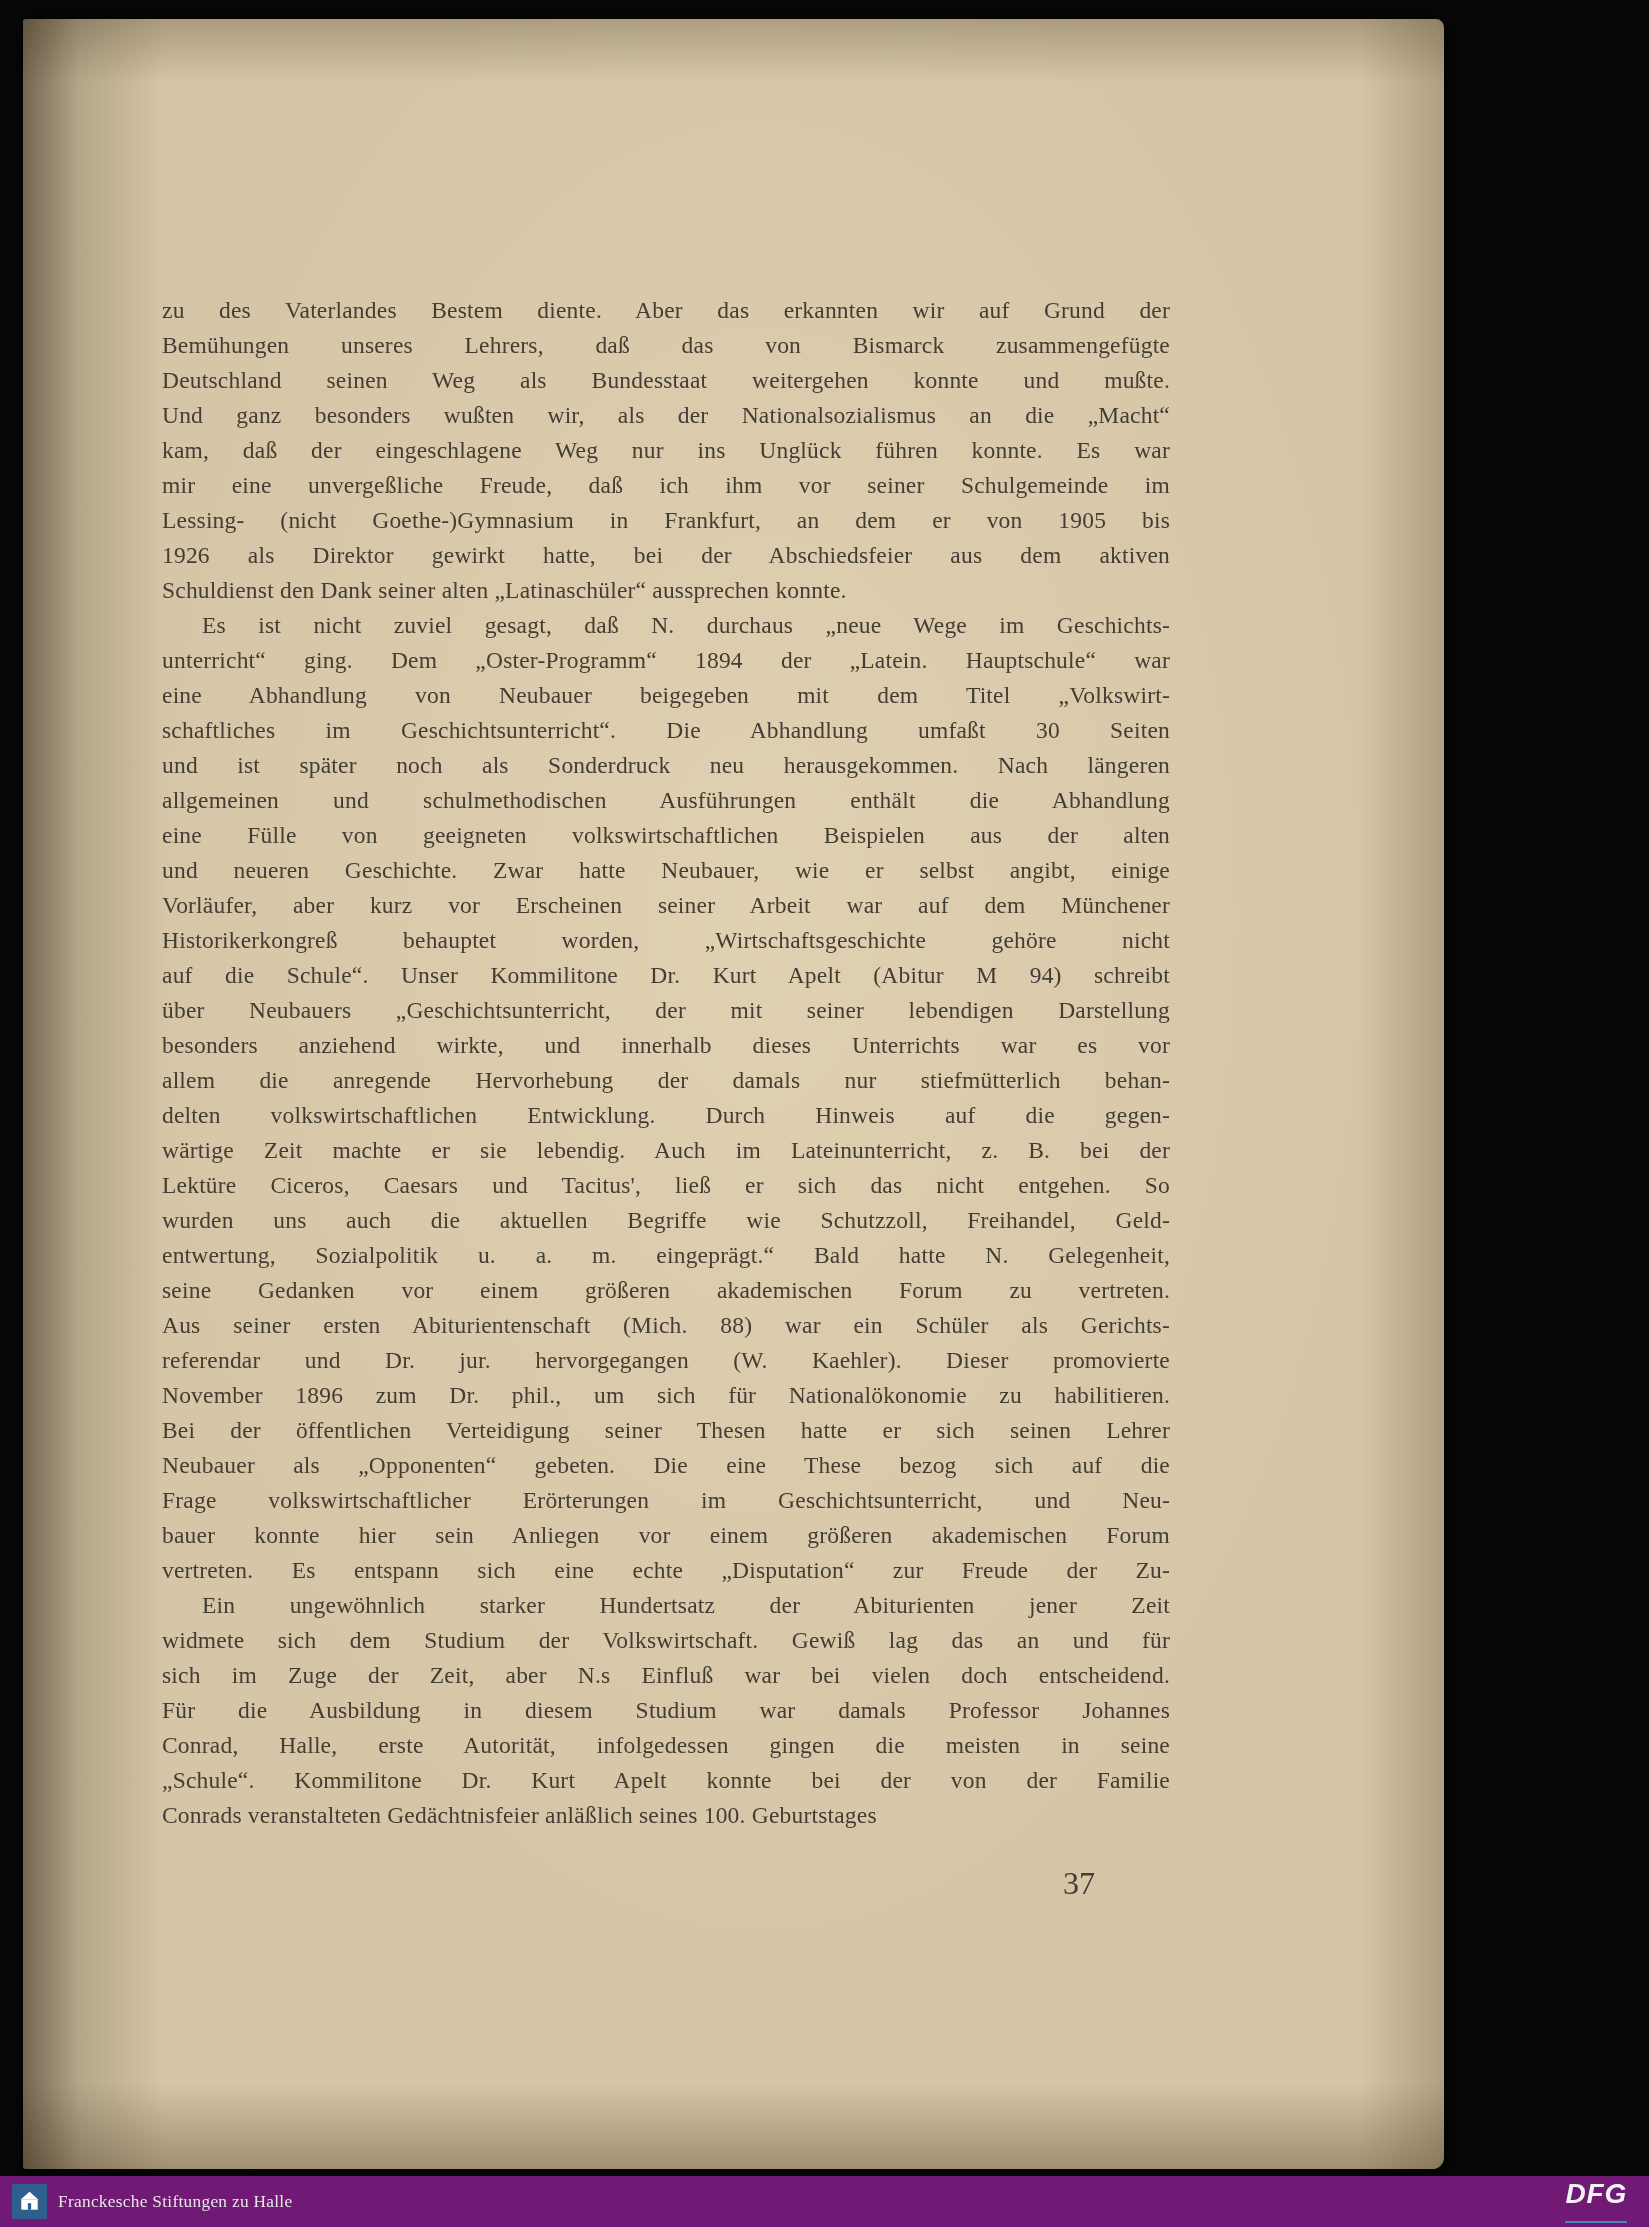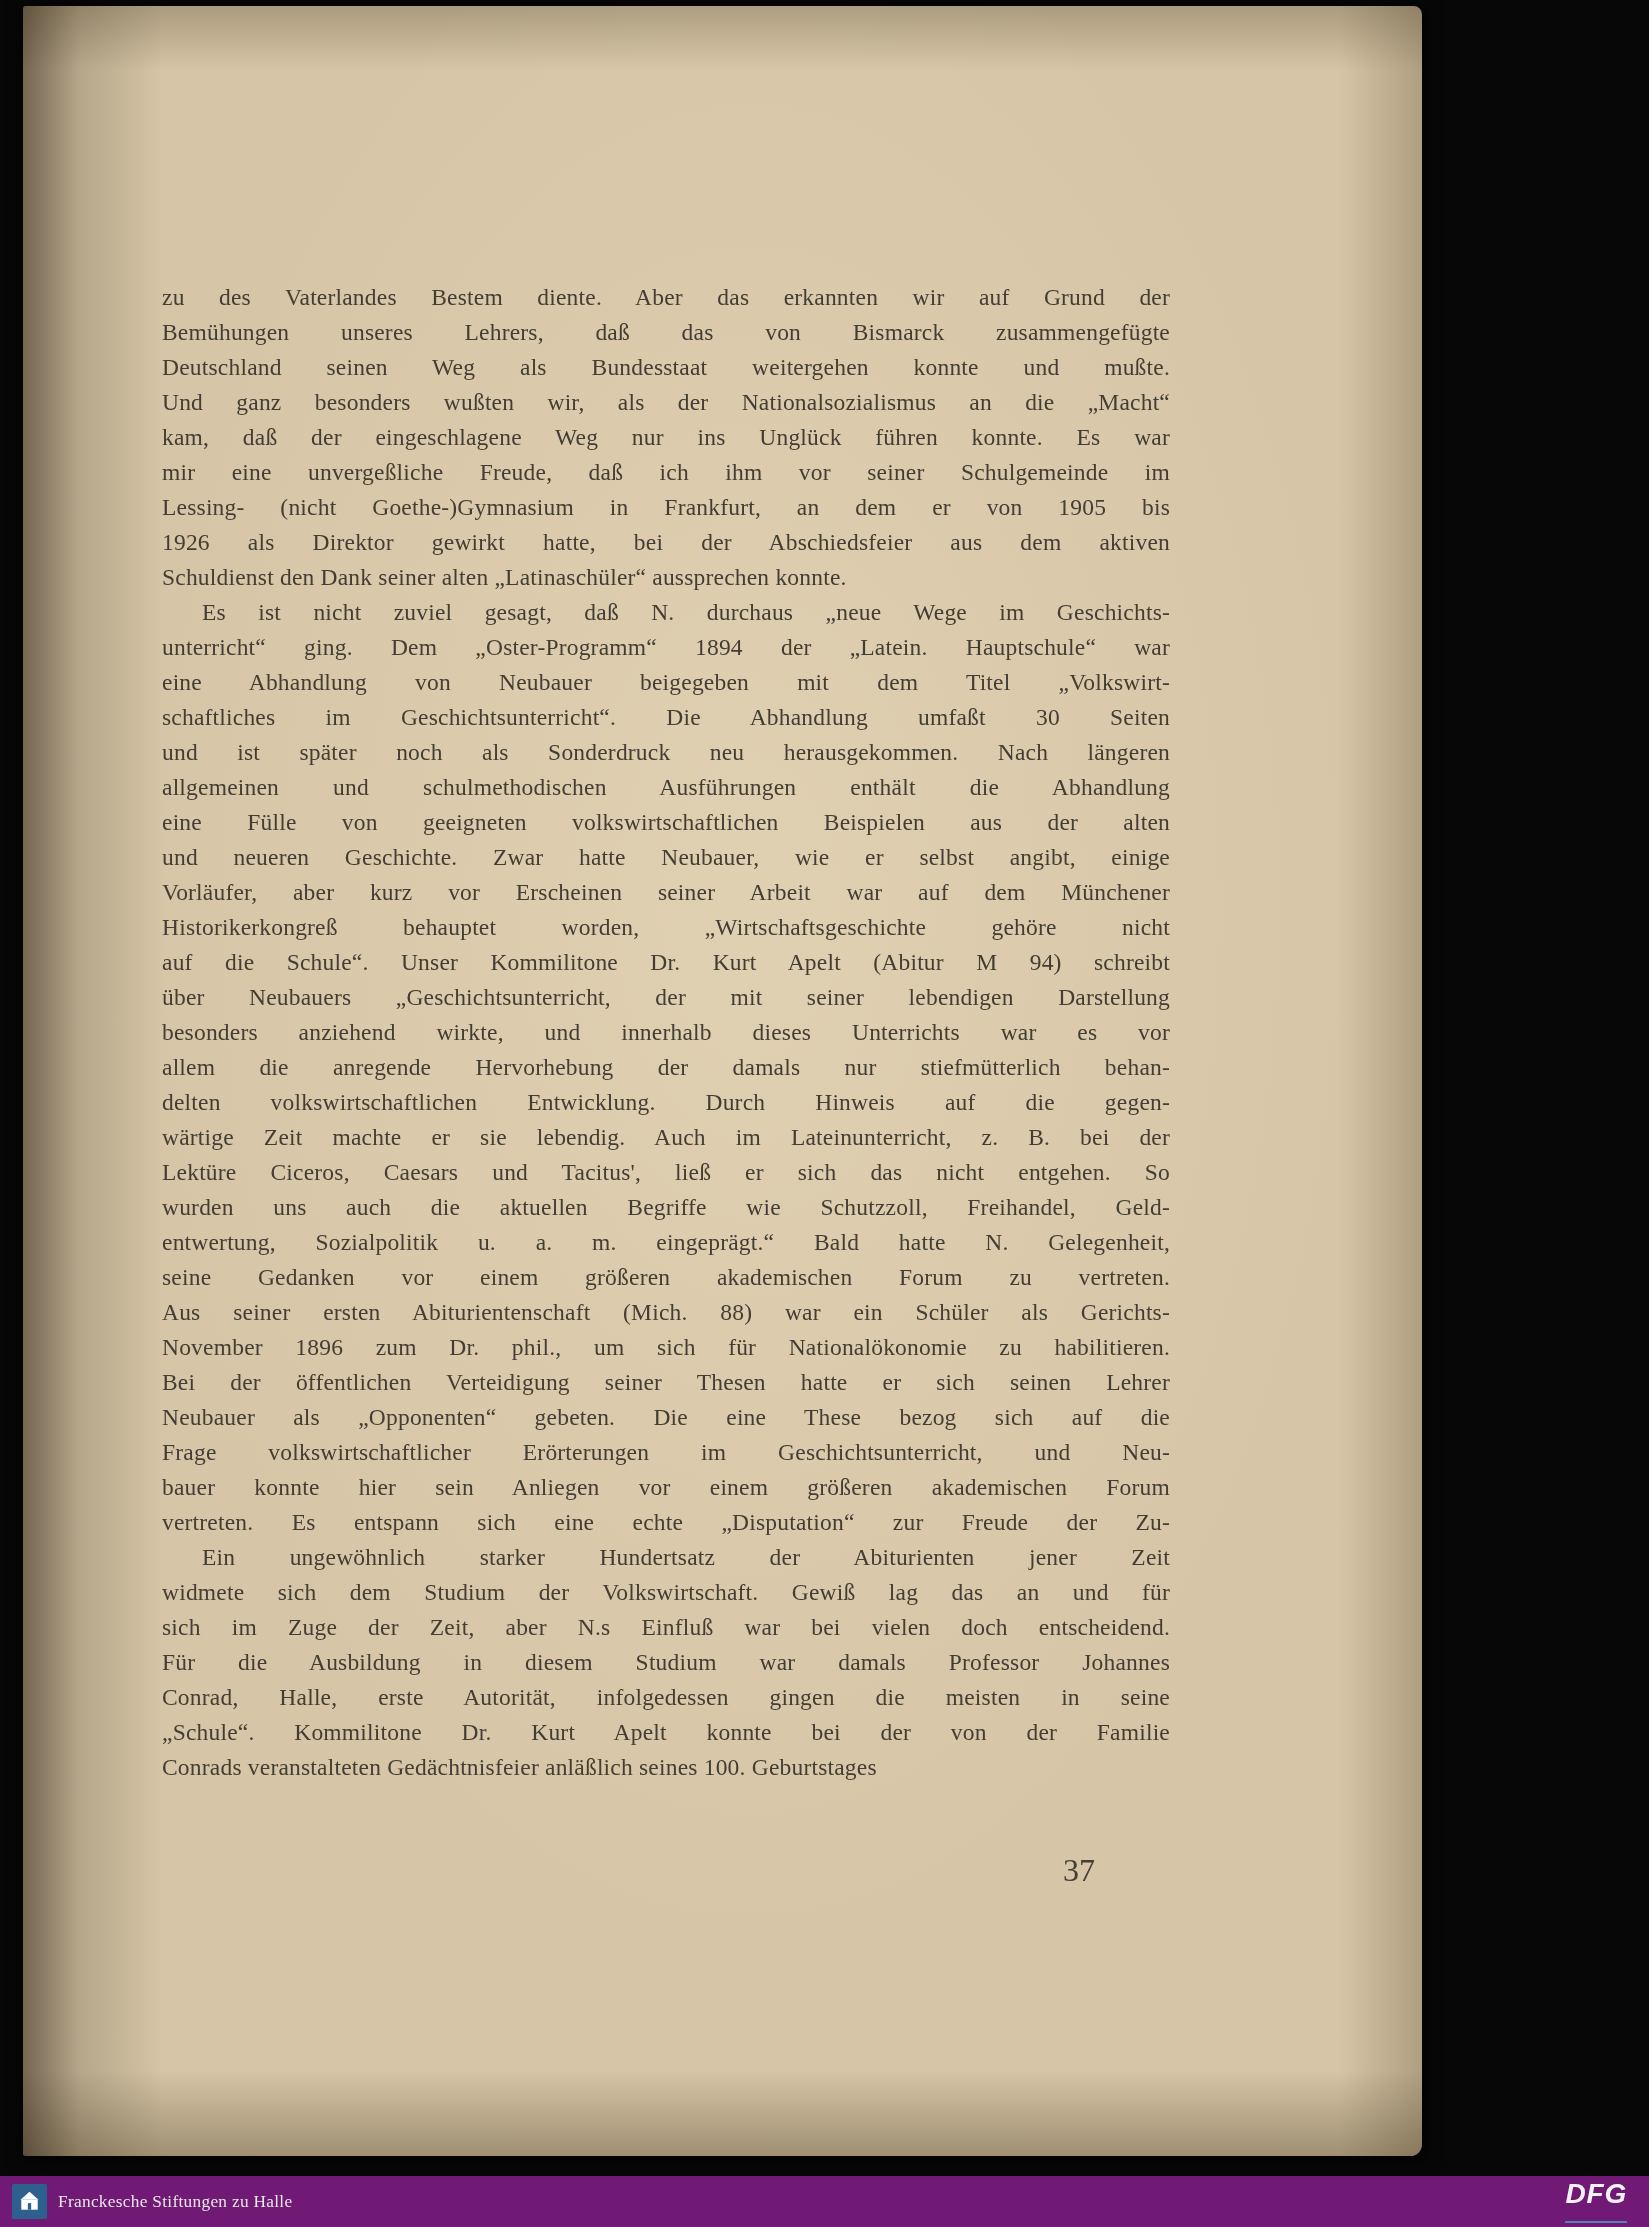--- a/index.html
+++ b/index.html
@@ -25,31 +25,32 @@
     width: 78px;
     height: 2095px;
     background: linear-gradient(90deg, #c8b795 0%, #b5a27f 55%, #8c7b5c 100%);
     border-radius: 5px;
     box-shadow: 0 0 15px rgba(0,0,0,0.8);
   }
   
   .paper {
     position: absolute;
     left: 23px;
-    top: 6px;
+    top: 19px;
     width: 1399px;
     height: 2150px;
     background:
       radial-gradient(ellipse at 52% 42%, rgba(255,244,214,0.25) 0%, rgba(0,0,0,0) 60%),
       linear-gradient(90deg, rgba(35,25,10,0.55) 0%, rgba(35,25,10,0.18) 4%, rgba(0,0,0,0) 10%),
       linear-gradient(270deg, rgba(60,45,20,0.25) 0%, rgba(0,0,0,0) 6%),
       linear-gradient(180deg, rgba(60,45,20,0.28) 0%, rgba(0,0,0,0) 3%, rgba(0,0,0,0) 96%, rgba(60,45,20,0.35) 100%),
       #d6c5a6;
     border-radius: 2.5px 8.2px 11.5px 2.5px;
     box-shadow: 1.6px 3.3px 18px rgba(0,0,0,0.85);
+    padding-left: 22px;
   }
   .text-block {
     position: absolute;
     left: 139px;
     top: 274px;
     width: 1008px;
     color: #433d33;
     font-size: 23.5px;
     letter-spacing: 0.2px;
   }
@@ -152,20 +153,21 @@
         <div class="line">über Neubauers „Geschichtsunterricht, der mit seiner lebendigen Darstellung</div>
         <div class="line">besonders anziehend wirkte, und innerhalb dieses Unterrichts war es vor</div>
         <div class="line">allem die anregende Hervorhebung der damals nur stiefmütterlich behan-</div>
         <div class="line">delten volkswirtschaftlichen Entwicklung. Durch Hinweis auf die gegen-</div>
         <div class="line">wärtige Zeit machte er sie lebendig. Auch im Lateinunterricht, z. B. bei der</div>
         <div class="line">Lektüre Ciceros, Caesars und Tacitus', ließ er sich das nicht entgehen. So</div>
         <div class="line">wurden uns auch die aktuellen Begriffe wie Schutzzoll, Freihandel, Geld-</div>
         <div class="line">entwertung, Sozialpolitik u. a. m. eingeprägt.“ Bald hatte N. Gelegenheit,</div>
         <div class="line">seine Gedanken vor einem größeren akademischen Forum zu vertreten.</div>
         <div class="line">Aus seiner ersten Abiturientenschaft (Mich. 88) war ein Schüler als Gerichts-</div>
+        <div class="line">referendar und Dr. jur. hervorgegangen (W. Kaehler). Dieser promovierte</div>
         <div class="line">November 1896 zum Dr. phil., um sich für Nationalökonomie zu habilitieren.</div>
         <div class="line">Bei der öffentlichen Verteidigung seiner Thesen hatte er sich seinen Lehrer</div>
         <div class="line">Neubauer als „Opponenten“ gebeten. Die eine These bezog sich auf die</div>
         <div class="line">Frage volkswirtschaftlicher Erörterungen im Geschichtsunterricht, und Neu-</div>
         <div class="line">bauer konnte hier sein Anliegen vor einem größeren akademischen Forum</div>
         <div class="line">vertreten. Es entspann sich eine echte „Disputation“ zur Freude der Zu-</div>
         <div class="line indent">Ein ungewöhnlich starker Hundertsatz der Abiturienten jener Zeit</div>
         <div class="line">widmete sich dem Studium der Volkswirtschaft. Gewiß lag das an und für</div>
         <div class="line">sich im Zuge der Zeit, aber N.s Einfluß war bei vielen doch entscheidend.</div>
         <div class="line">Für die Ausbildung in diesem Studium war damals Professor Johannes</div>

